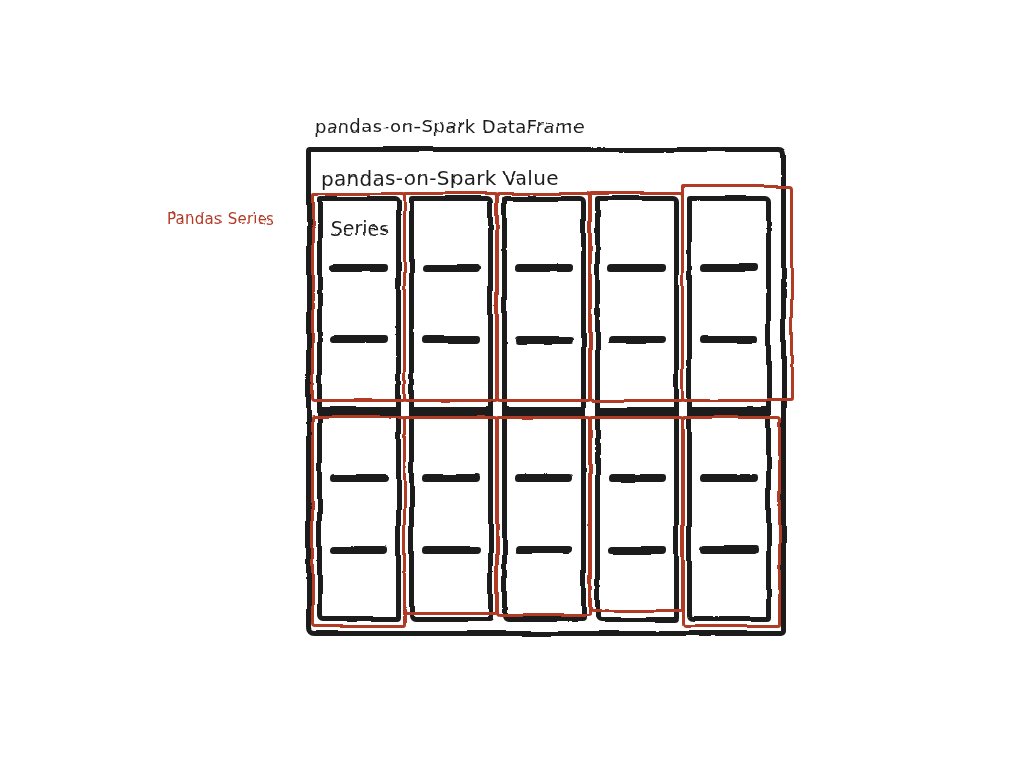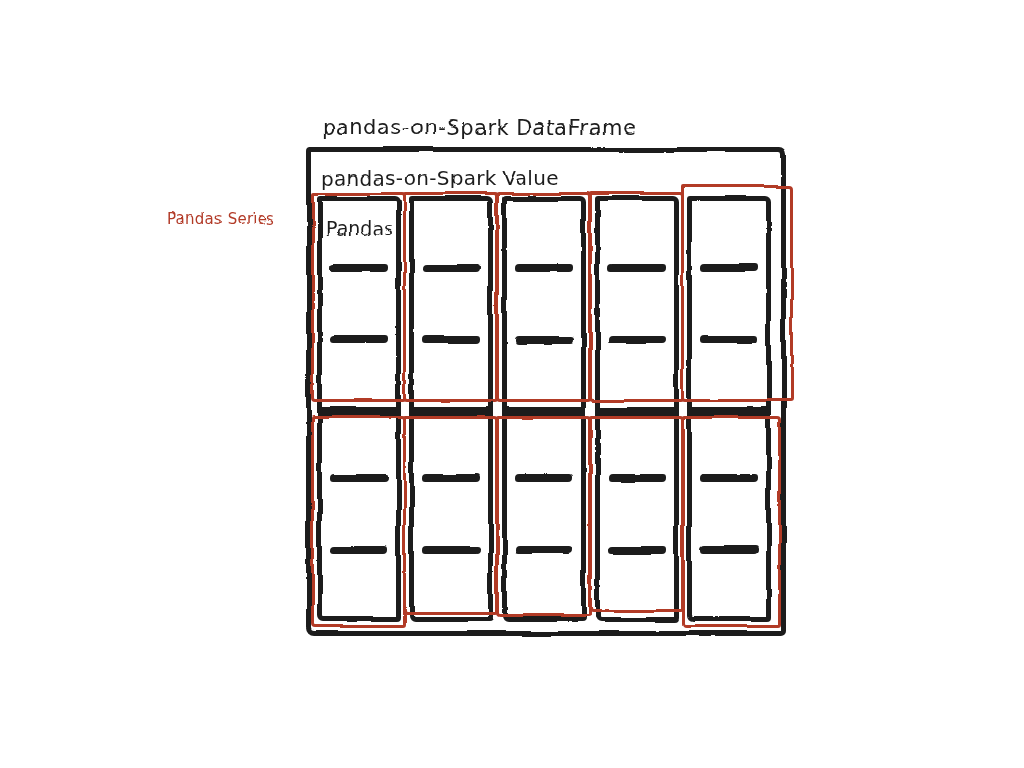--- a/index.html
+++ b/index.html
@@ -10,22 +10,22 @@
   html,body{margin:0;padding:0;background:#fff;}
   .canvas{
     position:relative;
     width:1024px;height:768px;
     background:var(--bg);
     overflow:hidden;
     font-family:"DejaVu Sans", sans-serif;
   }
   .fig{ filter:url(#roughen); position:absolute; inset:0; }
   .title-label{
-    position:absolute; left:323px; top:116px;
-    font-size:21px; font-weight:500; color:var(--ink);
+    position:absolute; left:315px; top:116px;
+    font-size:18px; font-weight:500; color:var(--ink);
     letter-spacing:0.5px; white-space:nowrap;
   }
   .outer-box{
     position:absolute; left:306px; top:147px; width:480px; height:489px;
     border:5px solid var(--ink);
     border-radius:4px 7px 5px 8px;
     box-sizing:border-box;
     background:transparent;
   }
   .series-label{
@@ -85,21 +85,21 @@
     <div class="title-label">pandas-on-Spark DataFrame</div>
 
     <div class="outer-box"></div>
 
     <div class="series-label">pandas-on-Spark Value</div>
 
     <div class="pandas-series-label">Pandas Series</div>
 
     <div id="columns">
         <div class="col" style="left: 317px;">
-          <div class="value-label">Pandas</div>
+          <div class="value-label">Series</div>
           <div class="dash" style="top: 63px;"></div>
           <div class="dash" style="top: 135px;"></div>
           <div class="dash" style="top: 273px;"></div>
           <div class="dash" style="top: 345px;"></div>
           <div class="junction" style="top: 206px;"></div>
         </div>
         <div class="col" style="left: 409px;">
           <div class="dash" style="top: 63px;"></div>
           <div class="dash" style="top: 135px;"></div>
           <div class="dash" style="top: 273px;"></div>

